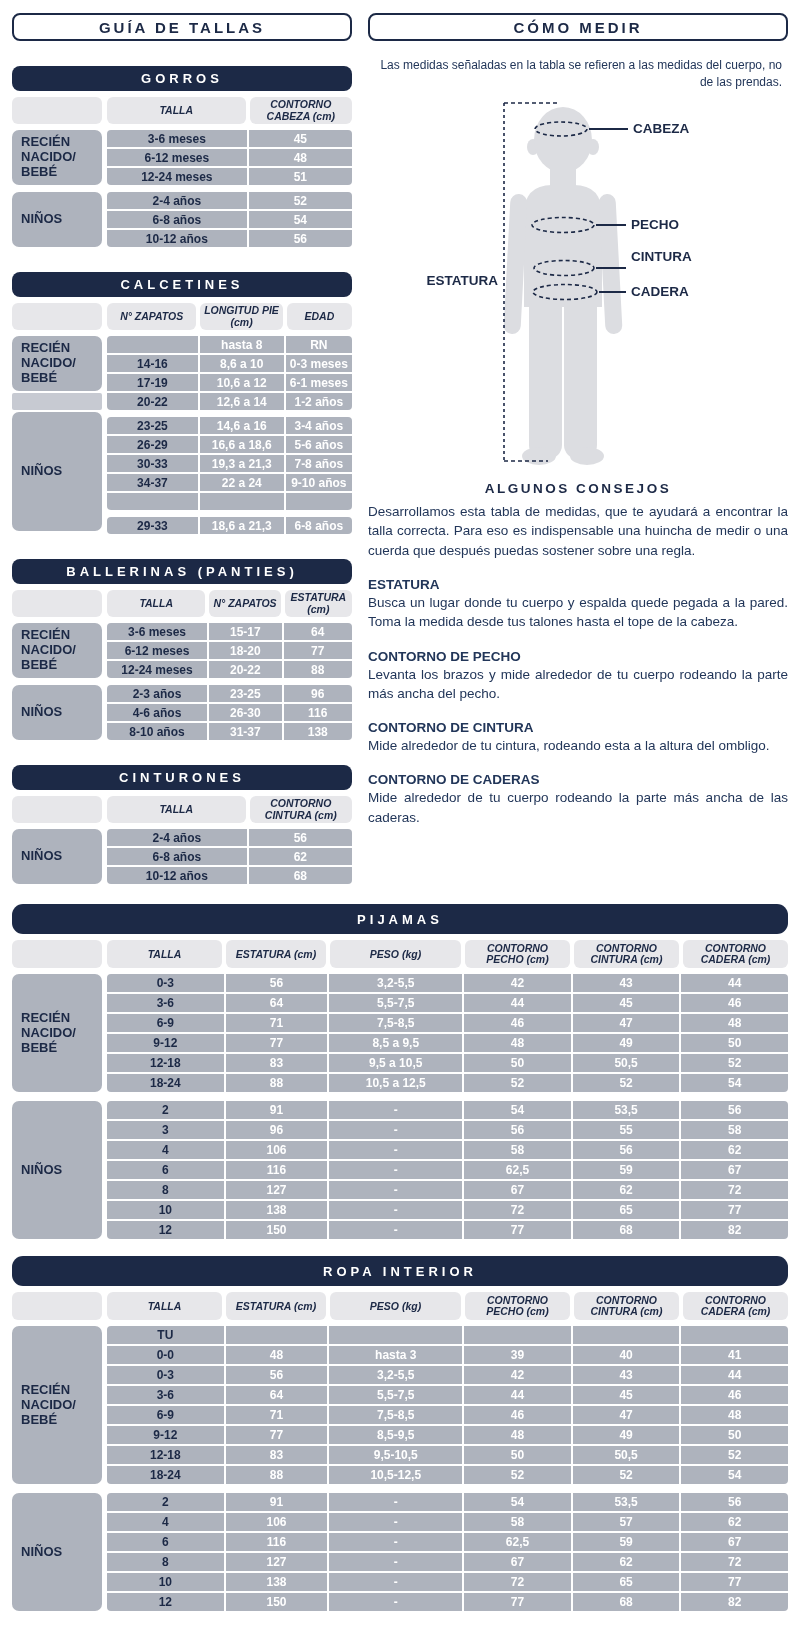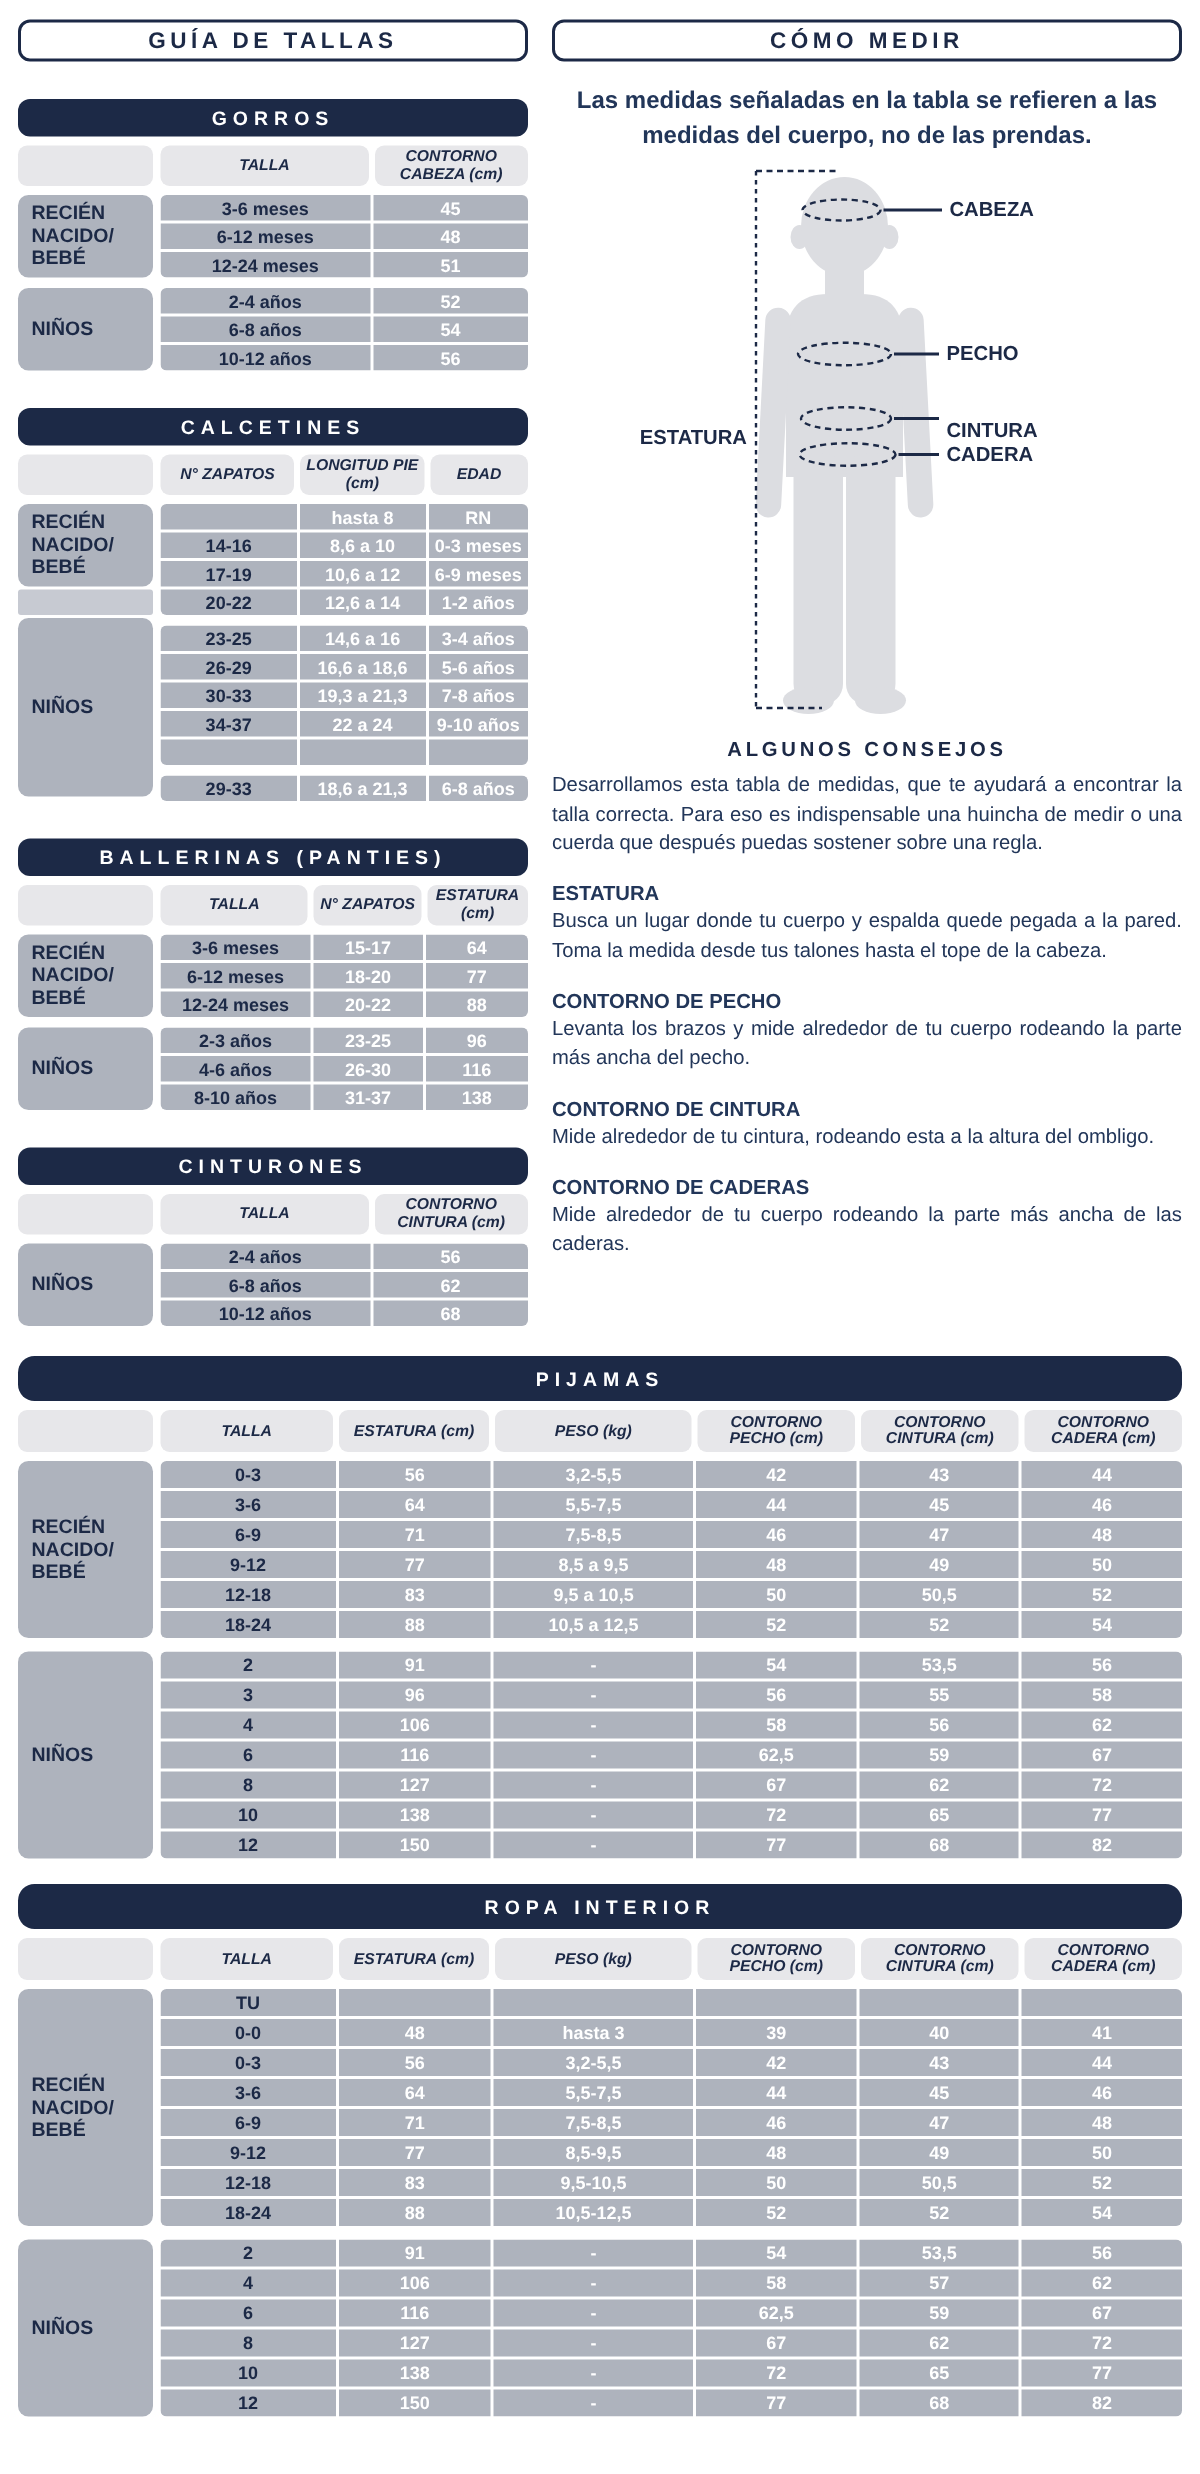--- a/index.html
+++ b/index.html
@@ -44,21 +44,21 @@
   .cell.first{color:var(--c-navy,#1c2946);}
   
   .tb-gorros .cols{grid-template-columns:138fr 102fr;}
   .tb-calcetines .cols{grid-template-columns:89fr 82fr 65fr;}
   .tb-ballerinas .cols{grid-template-columns:98fr 71fr 67fr;}
   .tb-cinturones .cols{grid-template-columns:138fr 102fr;}
   .tb-pijamas .cols,.tb-ropa .cols{grid-template-columns:115fr 100fr 131fr 105fr 105fr 105fr;}
   .hcells.cols{display:grid;}
 
   
-  .intro{margin:16px 6px 0;text-align:center;font-size:16px;line-height:1.42;font-weight:700;}
+  .intro{margin:16px 6px 0;text-align:right;font-size:12px;line-height:1.42;font-weight:400;}
   .diagram{position:relative;height:372px;margin-top:4px;}
   .dlabel{position:absolute;font-weight:bold;font-size:13.5px;color:var(--c-navy,#1c2946);}
   .consejos-title{margin-top:14px;text-align:center;font-weight:bold;font-size:13.5px;
                   letter-spacing:2.5px;color:var(--c-navy,#1c2946);}
   .ctext{margin:6px 0 0;font-size:13.5px;line-height:1.43;text-align:justify;}
   .tip{margin-top:17px;}
   .tip-title{font-weight:bold;font-size:13.5px;}
   .dk{stroke:var(--c-navy,#1c2946);}
 
   .big{padding:0 12px;}
@@ -128,21 +128,21 @@
             <div class="datacol">
               <div class="grp cols">
                 <div class="cell first"></div>
                 <div class="cell">hasta 8</div>
                 <div class="cell">RN</div>
                 <div class="cell first">14-16</div>
                 <div class="cell">8,6 a 10</div>
                 <div class="cell">0-3 meses</div>
                 <div class="cell first">17-19</div>
                 <div class="cell">10,6 a 12</div>
-                <div class="cell">6-9 meses</div>
+                <div class="cell">6-1 meses</div>
                 <div class="cell first">20-22</div>
                 <div class="cell">12,6 a 14</div>
                 <div class="cell">1-2 años</div>
               </div>
               <div class="grp cols">
                 <div class="cell first">23-25</div>
                 <div class="cell">14,6 a 16</div>
                 <div class="cell">3-4 años</div>
                 <div class="cell first">26-29</div>
                 <div class="cell">16,6 a 18,6</div>
@@ -267,21 +267,21 @@
           </g>
           <g class="dk" stroke-width="2">
             <line x1="221" y1="34" x2="260" y2="34"></line>
             <line x1="228" y1="130" x2="258" y2="130"></line>
             <line x1="228" y1="173" x2="258" y2="173"></line>
             <line x1="231" y1="197" x2="258" y2="197"></line>
           </g>
         </svg>
         <span class="dlabel" style="left:265px;top:26px;">CABEZA</span>
         <span class="dlabel" style="left:263px;top:122px;">PECHO</span>
-        <span class="dlabel" style="left:263px;top:173px;">CINTURA</span>
+        <span class="dlabel" style="left:263px;top:154px;">CINTURA</span>
         <span class="dlabel" style="left:263px;top:189px;">CADERA</span>
         <span class="dlabel" style="left:30px;top:178px;width:100px;text-align:right;">ESTATURA</span>
       </div>
 
       <div class="consejos-title">ALGUNOS CONSEJOS</div>
       <p class="ctext">Desarrollamos esta tabla de medidas, que te ayudará a encontrar la talla correcta. Para eso es indispensable una huincha de medir o una cuerda que después puedas sostener sobre una regla.</p>
 
       <div class="tip">
         <div class="tip-title">ESTATURA</div>
         <p class="ctext" style="margin-top:1px;">Busca un lugar donde tu cuerpo y espalda quede pegada a la pared. Toma la medida desde tus talones hasta el tope de la cabeza.</p>

